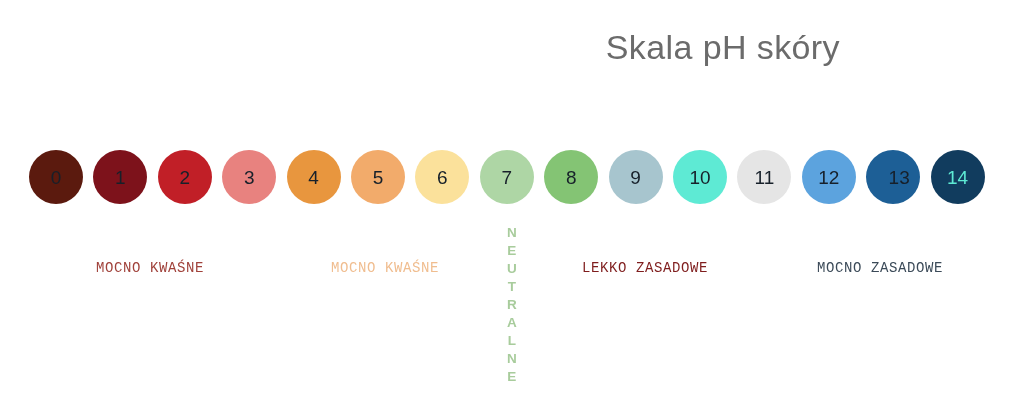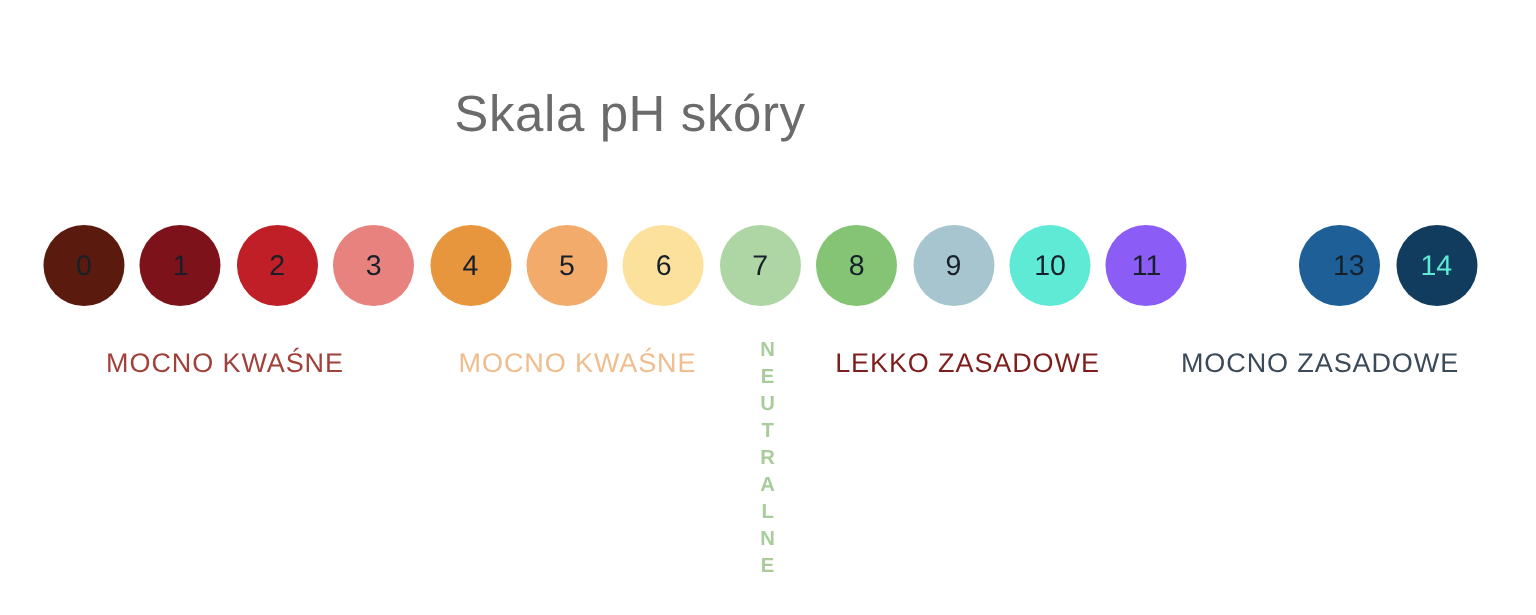--- a/index.html
+++ b/index.html
@@ -20,27 +20,26 @@
     width: 1024px;
     height: 410px;
   }
 
   
   .title {
     position: absolute;
     top: 28px;
     left: 0;
     width: 840px;
-    text-align: center;
+    text-align: right;
     font-size: 34px;
     font-weight: 400;
     letter-spacing: 0.4px;
     color: #6b6b6b;
     font-family: "Liberation Sans", sans-serif;
-    margin-top: 29px;
   }
 
   
   .scale-row {
     position: absolute;
     top: 150px;
     left: 29px;
     width: 966px;
     height: 58px;
   }
@@ -60,27 +59,27 @@
     font-weight: 400;
     color: #17202a;
     font-family: "Liberation Sans", sans-serif;
     line-height: 1;
     user-select: none;
   }
 
   
   .cat-label {
     position: absolute;
-    top: 232px;
-    font-size: 18px;
+    top: 260px;
+    font-size: 14px;
     font-weight: 400;
     letter-spacing: 0.6px;
     white-space: nowrap;
     transform: translateX(-50%);
-    font-family: Liberation Sans, sans-serif;
+    font-family: Liberation Mono, monospace;
   }
 
   
   .cat-label-vertical {
     position: absolute;
     top: 224px;
     transform: translateX(-50%);
     display: flex;
     flex-direction: column;
     align-items: center;
@@ -129,22 +128,25 @@
       </div>
       <div class="ph-circle" style="left: 515.2px; background: rgb(132, 196, 116);">
         <span class="ph-value" style="color: rgb(23, 32, 42);">8</span>
       </div>
       <div class="ph-circle" style="left: 579.6px; background: rgb(167, 197, 206);">
         <span class="ph-value" style="color: rgb(23, 32, 42);">9</span>
       </div>
       <div class="ph-circle" style="left: 644px; background: #5eead4;">
         <span class="ph-value" style="color: rgb(23, 32, 42);">10</span>
       </div>
-      <div class="ph-circle" style="left: 708.4px; background: #8b5cf6;">
+      <div class="ph-circle" style="left: 708.4px; background: #e5e5e5;">
         <span class="ph-value" style="color: rgb(23, 32, 42);">11</span>
+      </div>
+      <div class="ph-circle" style="left: 772.8px; background: rgb(92, 163, 222);">
+        <span class="ph-value" style="color: rgb(23, 32, 42);">12</span>
       </div>
       <div class="ph-circle" style="left: 837.2px; background: rgb(29, 95, 150);">
         <span class="ph-value" style="color: rgb(23, 32, 42); margin-left: 12px;">13</span>
       </div>
       <div class="ph-circle" style="left: 901.6px; background: rgb(17, 60, 94);">
         <span class="ph-value" style="color: #5eead4;">14</span>
       </div>
     </div>
 
   <div class="category-labels">

